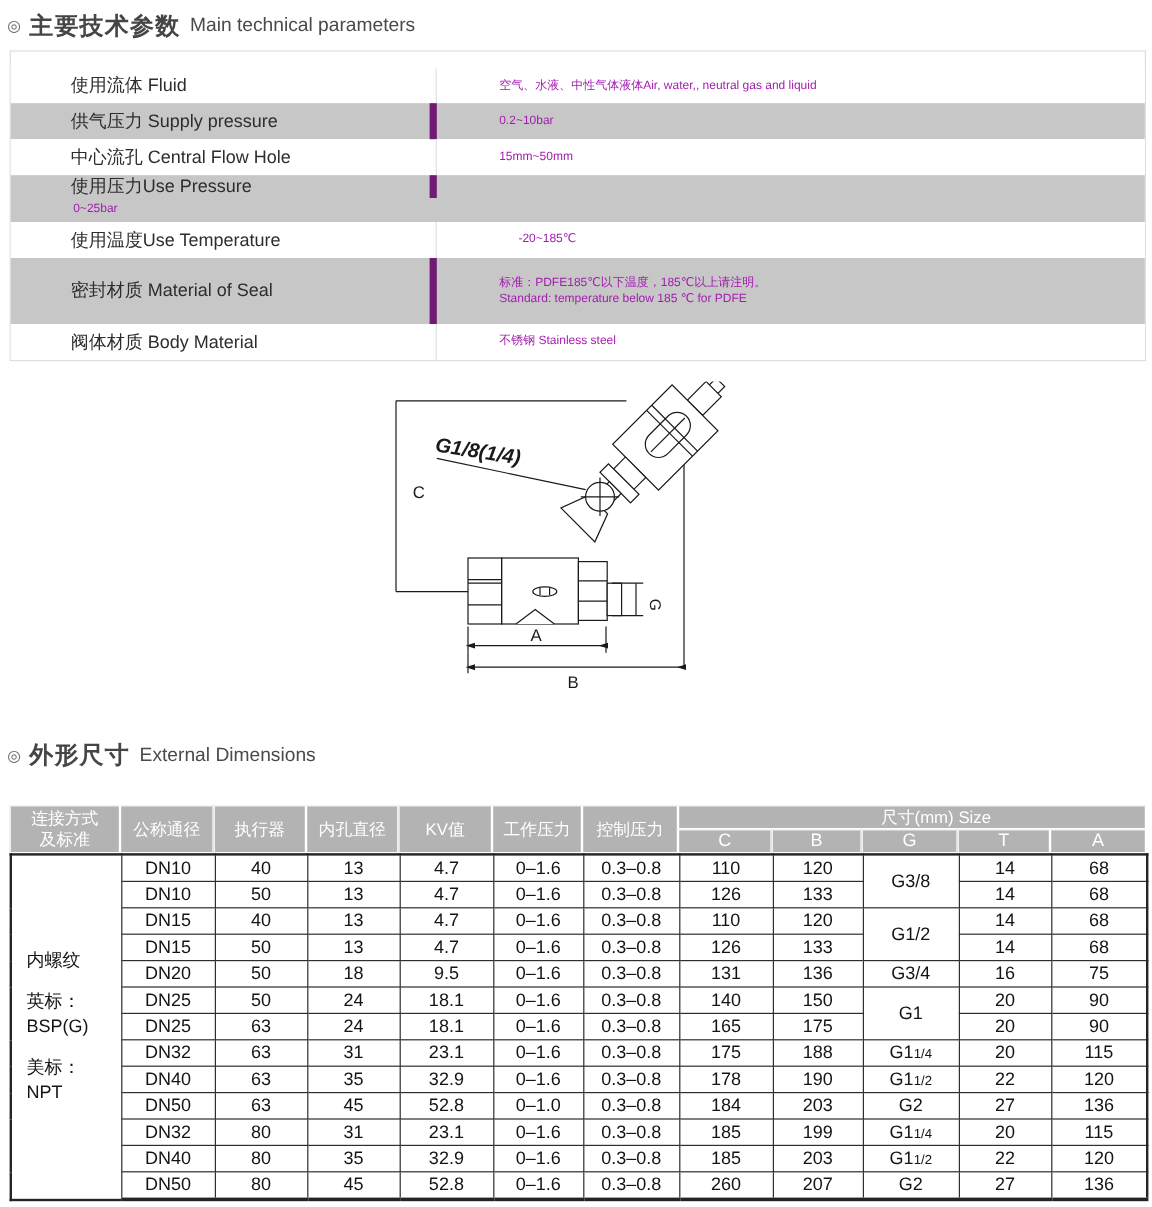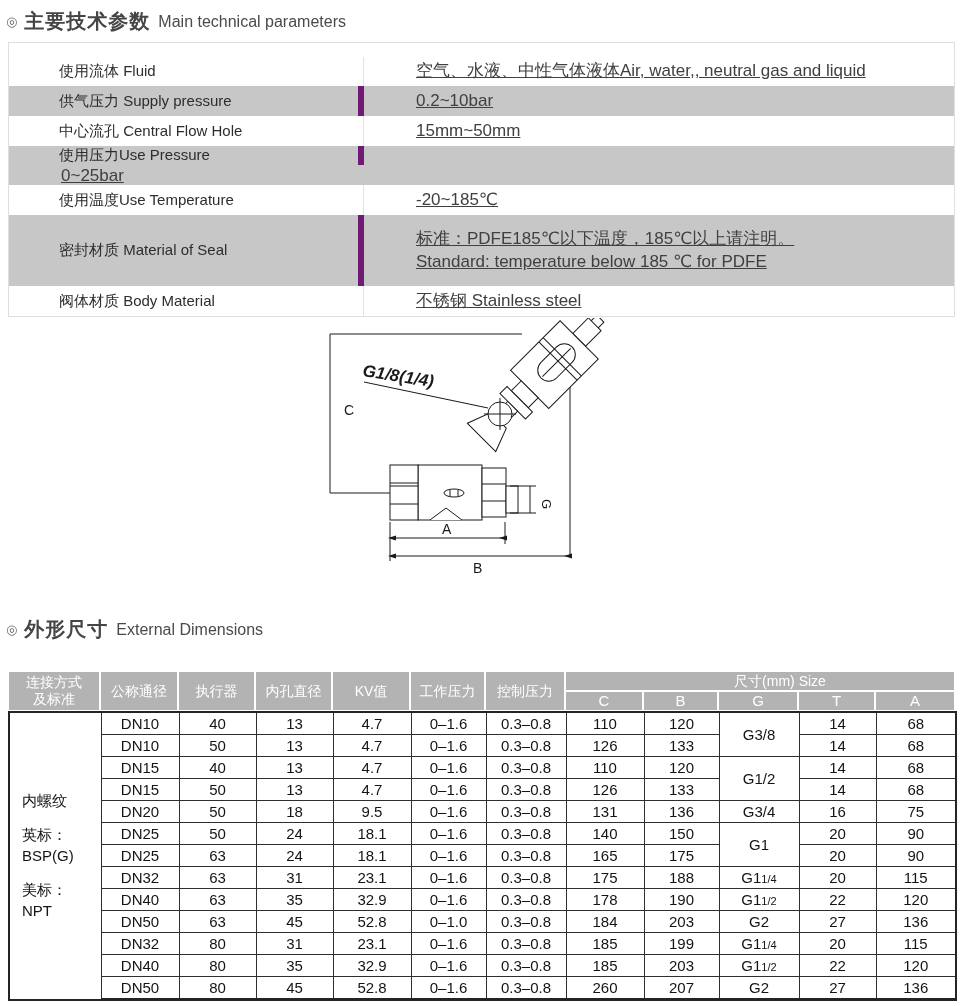--- a/index.html
+++ b/index.html
@@ -24,21 +24,21 @@
   .p-row.shaded{background:#c7c7c7;}
   .p-label{
     width:355px;box-sizing:border-box;padding-left:50px;
     display:flex;align-items:center;font-size:15px;color:#2d2d2d;
     border-right:1px solid #e2e2e2;
   }
   .p-row.shaded .p-label{border-right:6px solid #701a75;}
   .p-value{
     flex:1;box-sizing:border-box;padding-left:52px;
     display:flex;flex-direction:column;justify-content:center;
-    font-size:17px;color:#404040;line-height:1.35;text-decoration:underline;
+    font-size:10px;color:#a21caf;line-height:1.35;
   }
   .p-value .vline{display:block;}
   
   #diagram{position:absolute;left:278px;top:318px;width:330px;height:262px;}
   #diagram svg{display:block;}
   
   #dims-header{
     position:absolute;left:8px;top:671px;width:947px;
     display:grid;
     grid-template-columns:92px 78px 77px 77px 78px 75px 80px 78px 75px 80px 77px 80px;
@@ -98,27 +98,27 @@
       <div class="p-value">
         <span class="vline">15mm~50mm</span>
       </div>
     </div>
     <div class="p-row shaded" style="height: 39px; flex-direction: column;">
       <div class="p-label">使用压力Use Pressure</div>
       <div class="p-value">
         <span class="vline">0~25bar</span>
       </div>
     </div>
-    <div class="p-row" style="height: 30px;">
+    <div class="p-row" style="height: 30px; gap: 16px;">
       <div class="p-label">使用温度Use Temperature</div>
       <div class="p-value">
         <span class="vline">-20~185℃</span>
       </div>
     </div>
-    <div class="p-row shaded" style="height: 71px; justify-content: center;">
+    <div class="p-row shaded" style="height: 55px; justify-content: center;">
       <div class="p-label">密封材质 Material of Seal</div>
       <div class="p-value">
         <span class="vline">标准：PDFE185℃以下温度，185℃以上请注明。</span>
         <span class="vline">Standard: temperature below 185 ℃ for PDFE</span>
       </div>
     </div>
     <div class="p-row" style="height: 30px;">
       <div class="p-label">阀体材质 Body Material</div>
       <div class="p-value">
         <span class="vline">不锈钢 Stainless steel</span>

